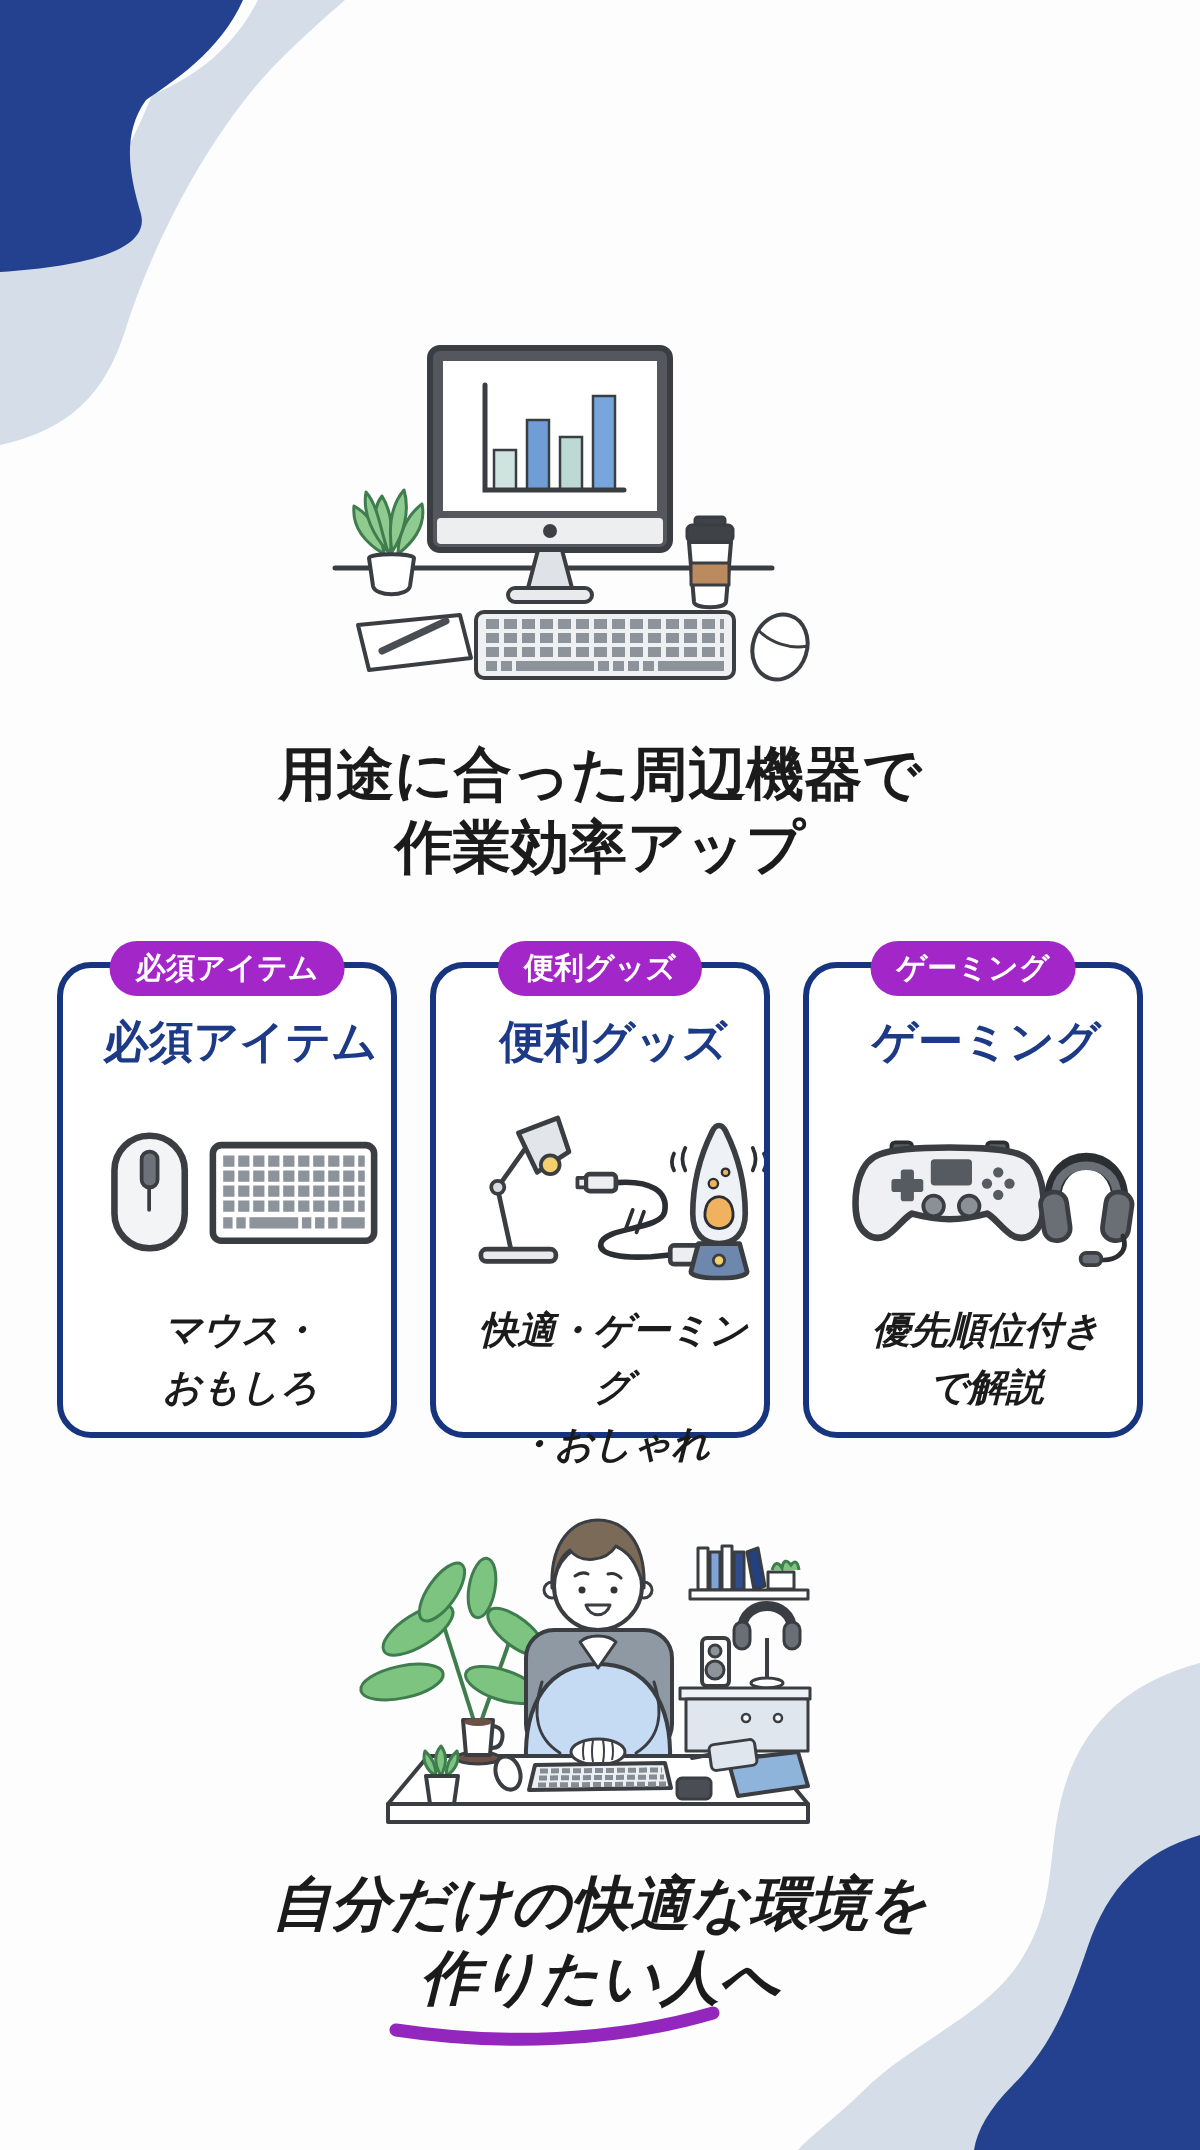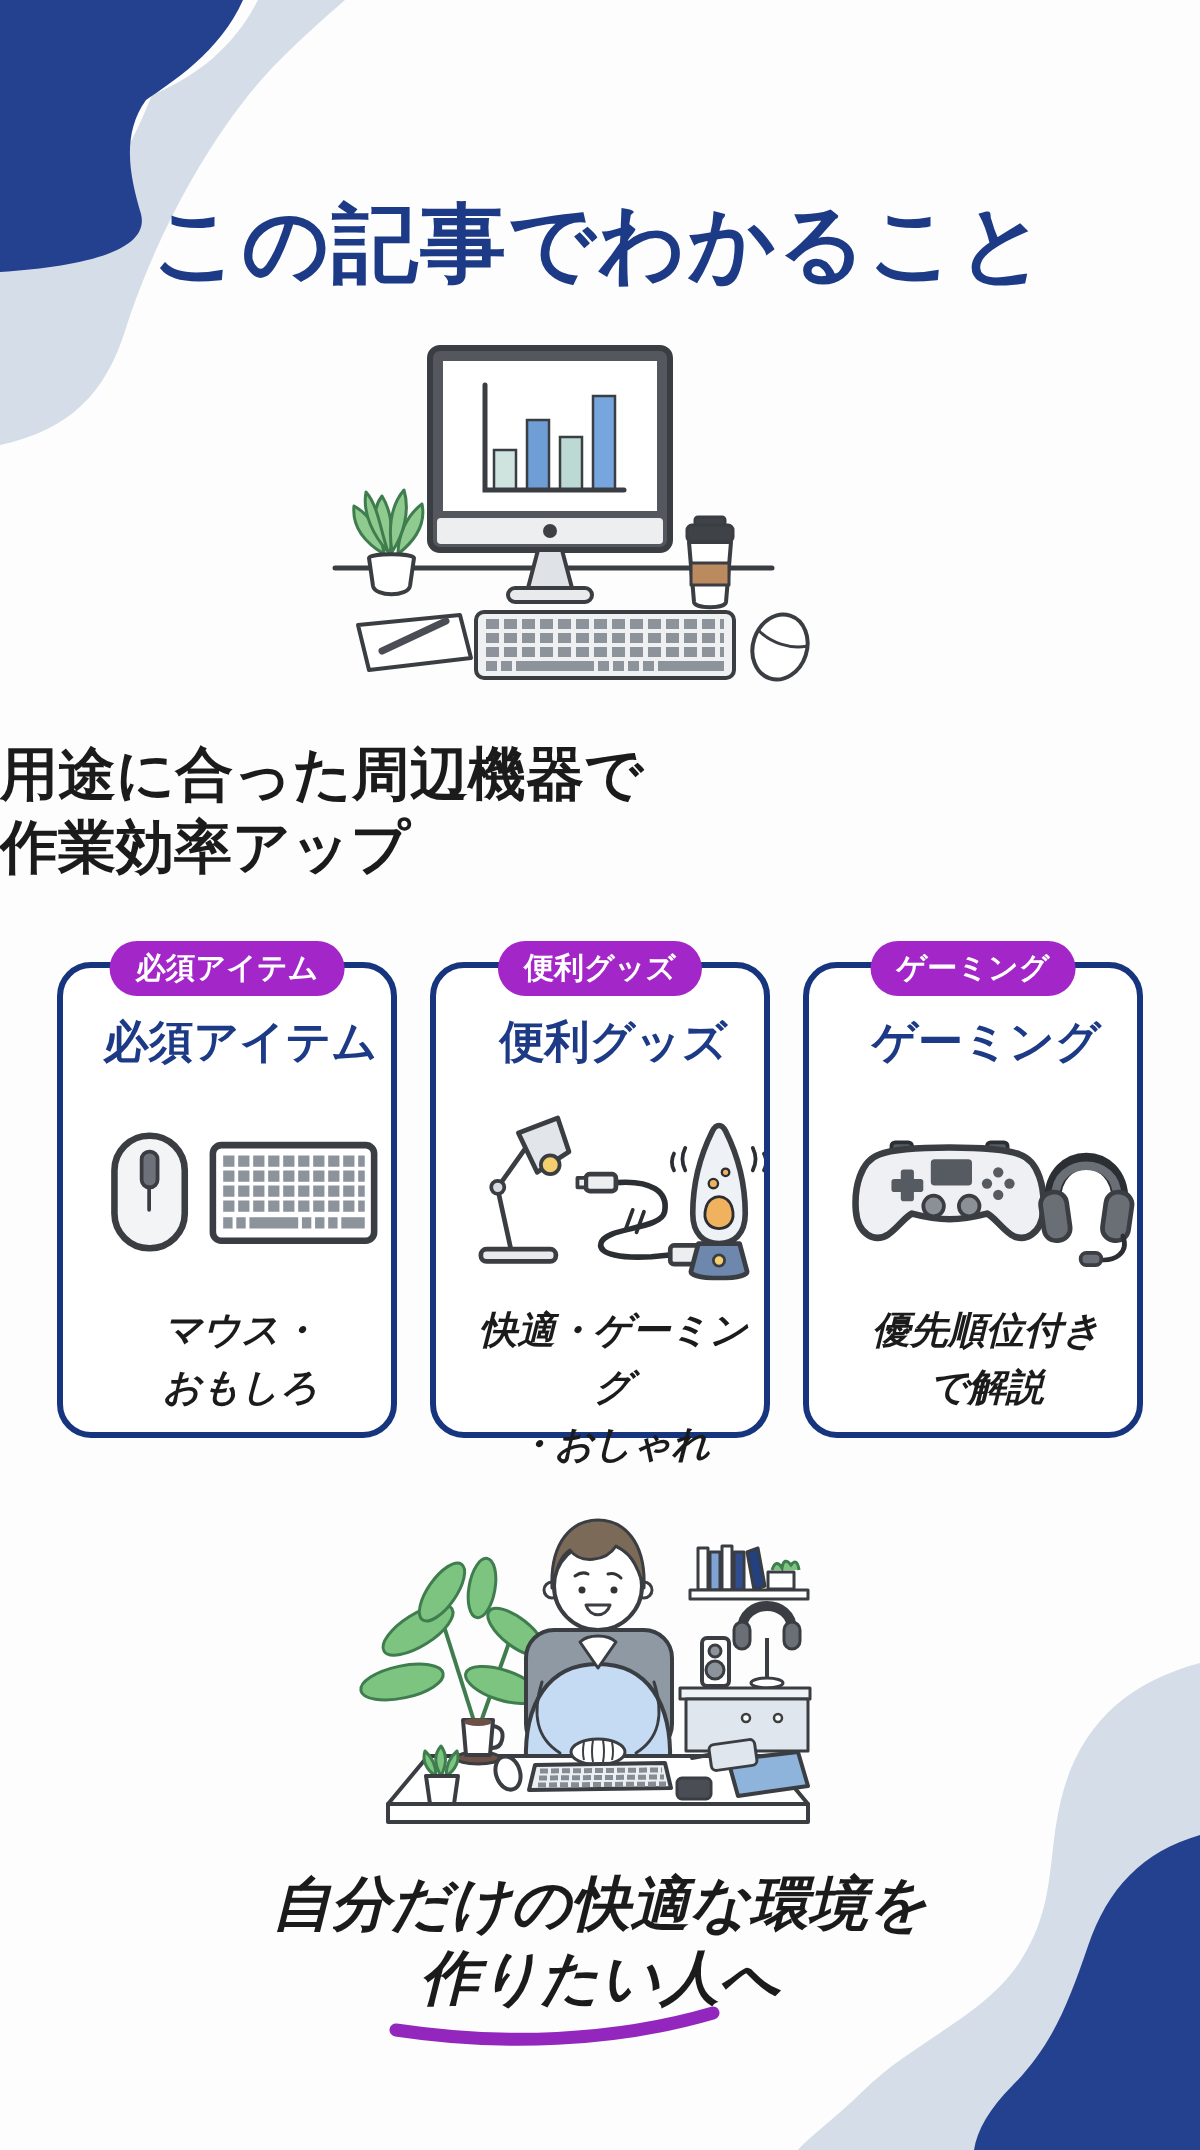--- a/index.html
+++ b/index.html
@@ -10,21 +10,21 @@
   *{margin:0;padding:0;box-sizing:border-box;}
   html,body{width:1200px;}
   body{font-family:"Liberation Sans","DejaVu Sans",sans-serif;background:#fdfdfd;}
   .canvas{position:relative;width:1200px;height:2150px;overflow:hidden;background:#fdfdfd;}
   .blob{position:absolute;pointer-events:none;}
   .blob-tl{left:0;top:0;}
   .blob-br{left:760px;top:1600px;}
   .page-title{position:absolute;left:0;top:186px;width:1200px;text-align:center;
     font-size:86px;font-weight:900;color:var(--navy);letter-spacing:2px;}
   .hero{position:absolute;left:280px;top:320px;width:620px;height:400px;}
-  .intro-caption{position:absolute;left:0;top:738px;width:1200px;
+  .intro-caption{position:absolute;left:0;top:738px;width:1200px;text-align:center;
     font-size:58px;font-weight:800;color:var(--text-black);line-height:1.25;}
   .card{position:absolute;top:962px;width:340px;height:476px;background:#fff;
     border:6px solid var(--card-border);border-radius:34px;padding-left:27px;}
   .card-1{left:57px;} .card-2{left:430px;} .card-3{left:803px;}
   .badge{position:absolute;top:-27px;left:50%;transform:translateX(-50%);
     background:var(--badge-purple);color:#fff;font-size:30px;font-weight:800;
     padding:7px 26px;border-radius:999px;white-space:nowrap;}
   .card-title{margin-top:44px;text-align:center;font-size:45px;font-weight:800;
     color:var(--navy);}
   .card-illu{height:216px;margin-top:12px;display:flex;align-items:center;justify-content:center;}
@@ -44,21 +44,20 @@
   <svg class="blob blob-tl" width="360" height="460" viewBox="0 0 360 460">
     <path fill="var(--blob-light)" d="M258,0 C235,45 200,75 152,95 C110,200 60,248 0,262 L0,445 C70,430 106,393 126,328 C152,246 206,138 272,68 C296,43 322,20 345,0 Z"></path>
     <path fill="var(--blob-dark)" d="M0,0 L243,0 C220,52 172,82 146,100 C120,136 131,180 141,214 C150,250 88,266 0,272 Z"></path>
   </svg>
 
   <svg class="blob blob-br" width="440" height="550" viewBox="0 0 440 550">
     <path fill="var(--blob-light)" d="M440,63 C368,82 322,124 303,192 C286,254 298,302 261,360 C226,416 152,442 103,491 C72,521 48,538 38,550 L440,550 Z"></path>
     <path fill="var(--blob-dark)" d="M440,235 C382,252 348,288 328,346 C308,404 292,446 252,486 C230,508 217,530 214,550 L440,550 Z"></path>
   </svg>
 
-  <div class="page-title">この記事でわかること</div>
 
   <svg class="hero" viewBox="0 0 620 400">
     <line class="outline" x1="55" y1="248" x2="492" y2="248" stroke-width="5"></line>
     <g>
       <polygon class="outline" points="78,305 180,295 191,338 89,350" fill="#fff" stroke-width="4"></polygon>
       <line x1="102" y1="331" x2="166" y2="301" stroke="#4a4e54" stroke-width="7" stroke-linecap="round"></line>
     </g>
     <g>
       <g fill="#8fca8e" stroke="#3f7d4f" stroke-width="3" stroke-linejoin="round">
         <path d="M110,234 C94,212 90,192 102,176 C112,192 113,214 110,234 Z"></path>

